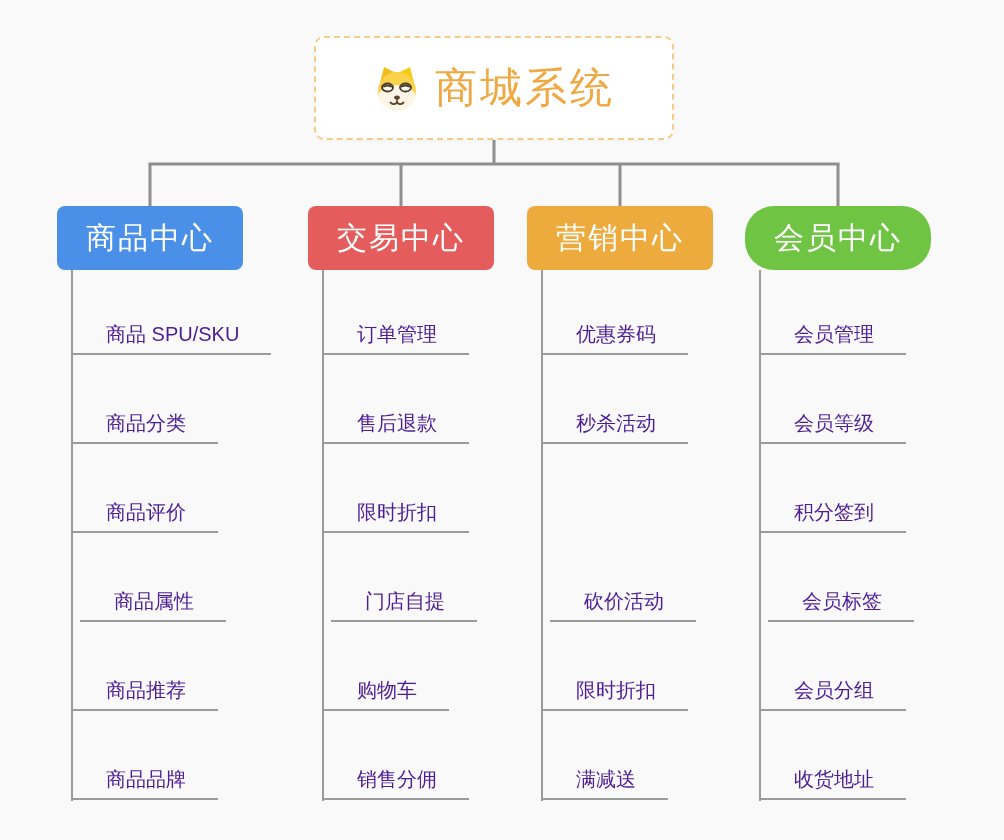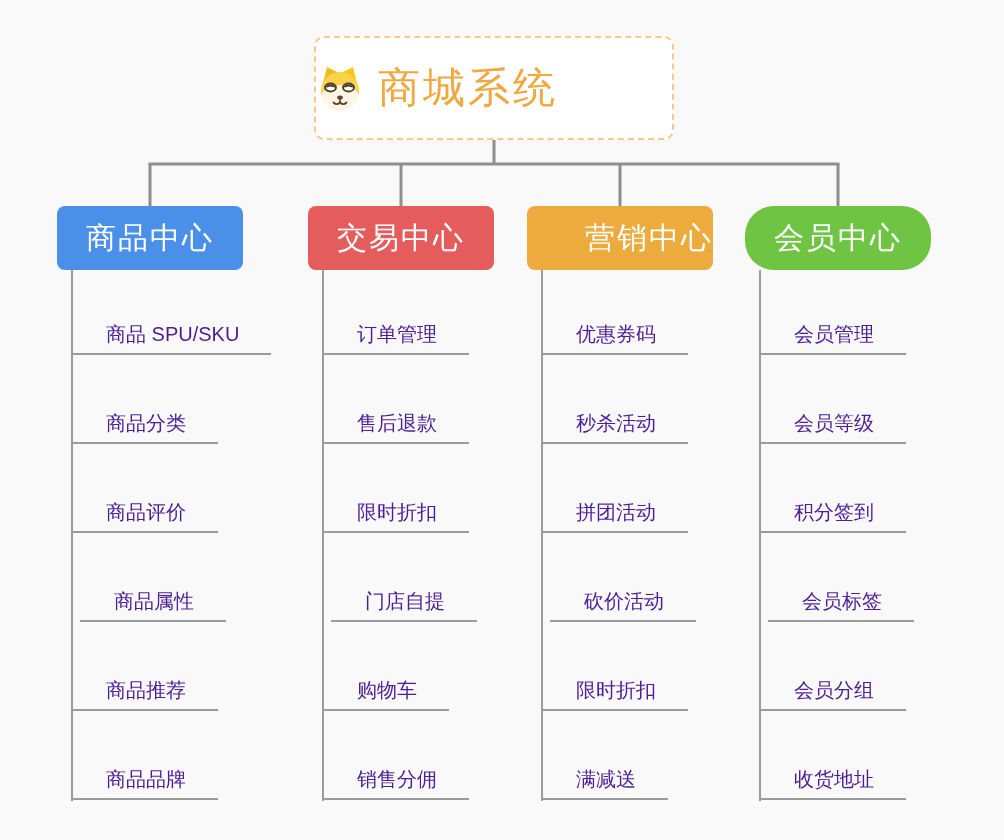--- a/index.html
+++ b/index.html
@@ -12,21 +12,21 @@
   #canvas { position:relative; width:1004px; height:840px; }
 
   
   .root-node {
     position:absolute; left:314px; top:36px;
     width:360px; height:104px;
     box-sizing:border-box;
     background:#ffffff;
     border:2px dashed #f3cb8a;
     border-radius:10px;
-    display:flex; align-items:center; 
+    display:flex; align-items:center; justify-content:center;
     gap:14px;
     box-shadow:0 1px 3px rgba(0,0,0,0.03);
   }
   .root-title {
     font-size:42px;
     letter-spacing:3px;
     font-weight:500;
     white-space:nowrap;
   }
   .root-icon { display:block; }
@@ -127,24 +127,23 @@
     <div class="branch-box" style="background-color: rgb(228, 93, 92);">交易中心</div>
     <div class="item r0">订单管理</div>
     <div class="item r1">售后退款</div>
     <div class="item r2">限时折扣</div>
     <div class="item r3">门店自提</div>
     <div class="item r4">购物车</div>
     <div class="item r5">销售分佣</div>
   </div>
 
   <div class="col c2">
-    <div class="branch-box" style="background-color: rgb(237, 170, 61); text-align: right;">营销中心</div>
+    <div class="branch-box" style="background-color: rgb(237, 170, 61);">营销中心</div>
     <div class="item r0">优惠券码</div>
     <div class="item r1">秒杀活动</div>
-    <div class="item r2">拼团活动</div>
     <div class="item r3">砍价活动</div>
     <div class="item r4">限时折扣</div>
     <div class="item r5">满减送</div>
   </div>
 
   <div class="col c3">
     <div class="branch-box" style="background-color: rgb(111, 196, 67); border-radius: 29px;">会员中心</div>
     <div class="item r0">会员管理</div>
     <div class="item r1">会员等级</div>
     <div class="item r2">积分签到</div>

